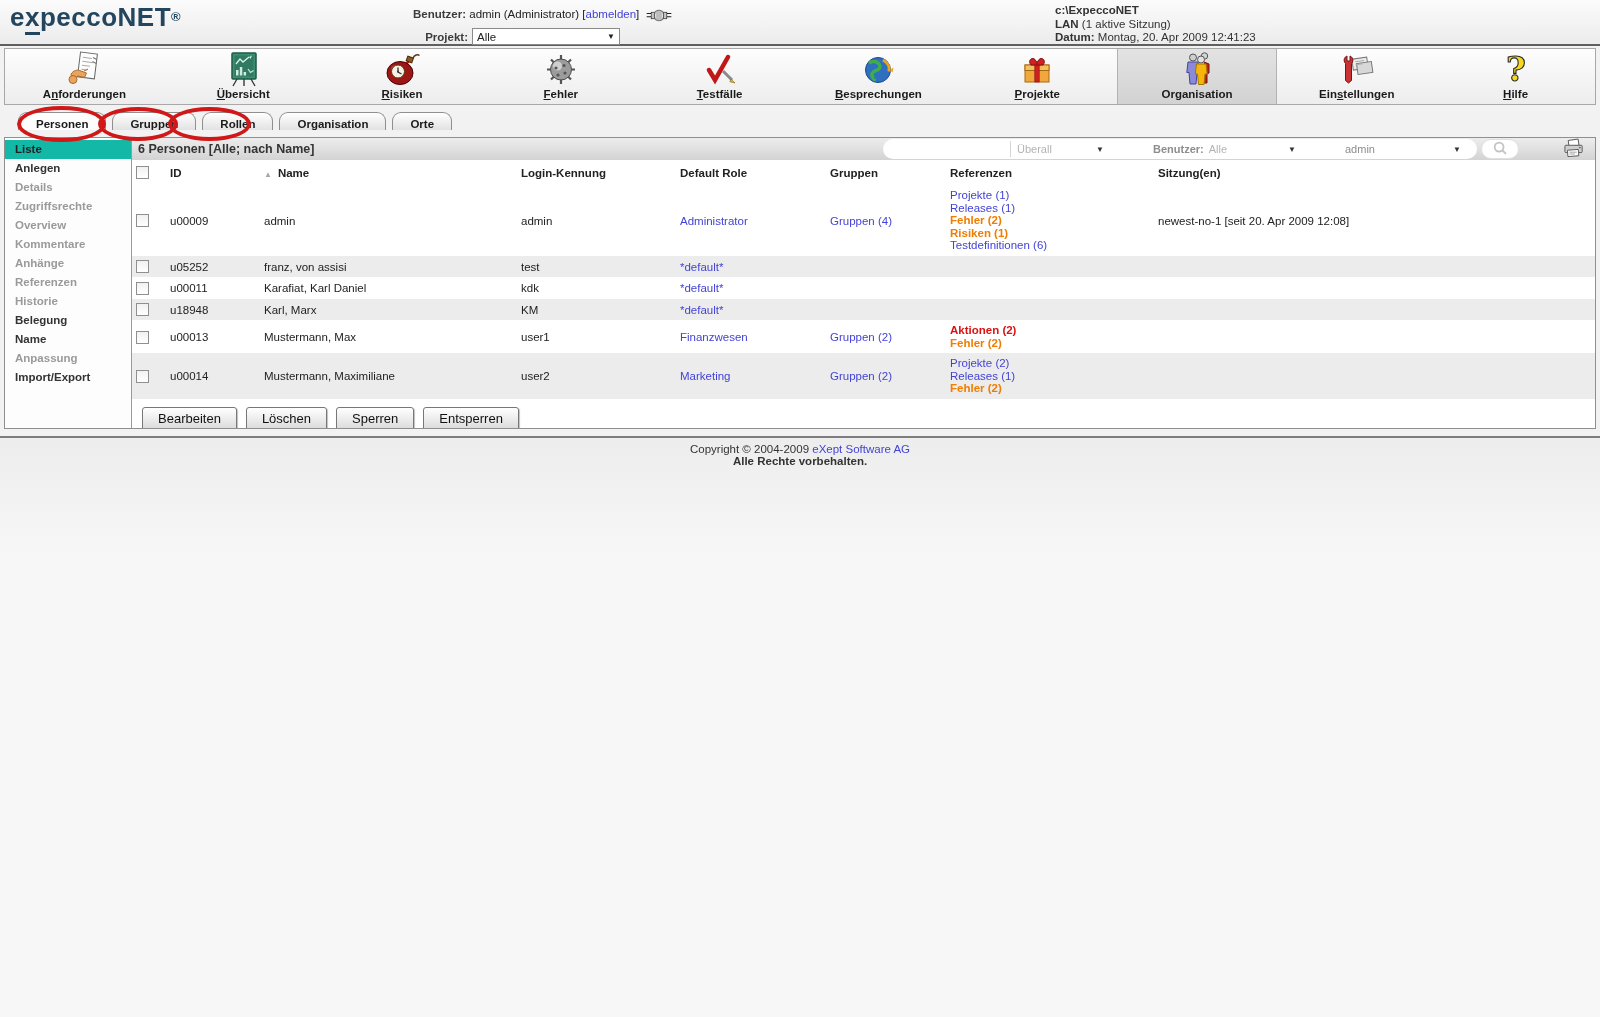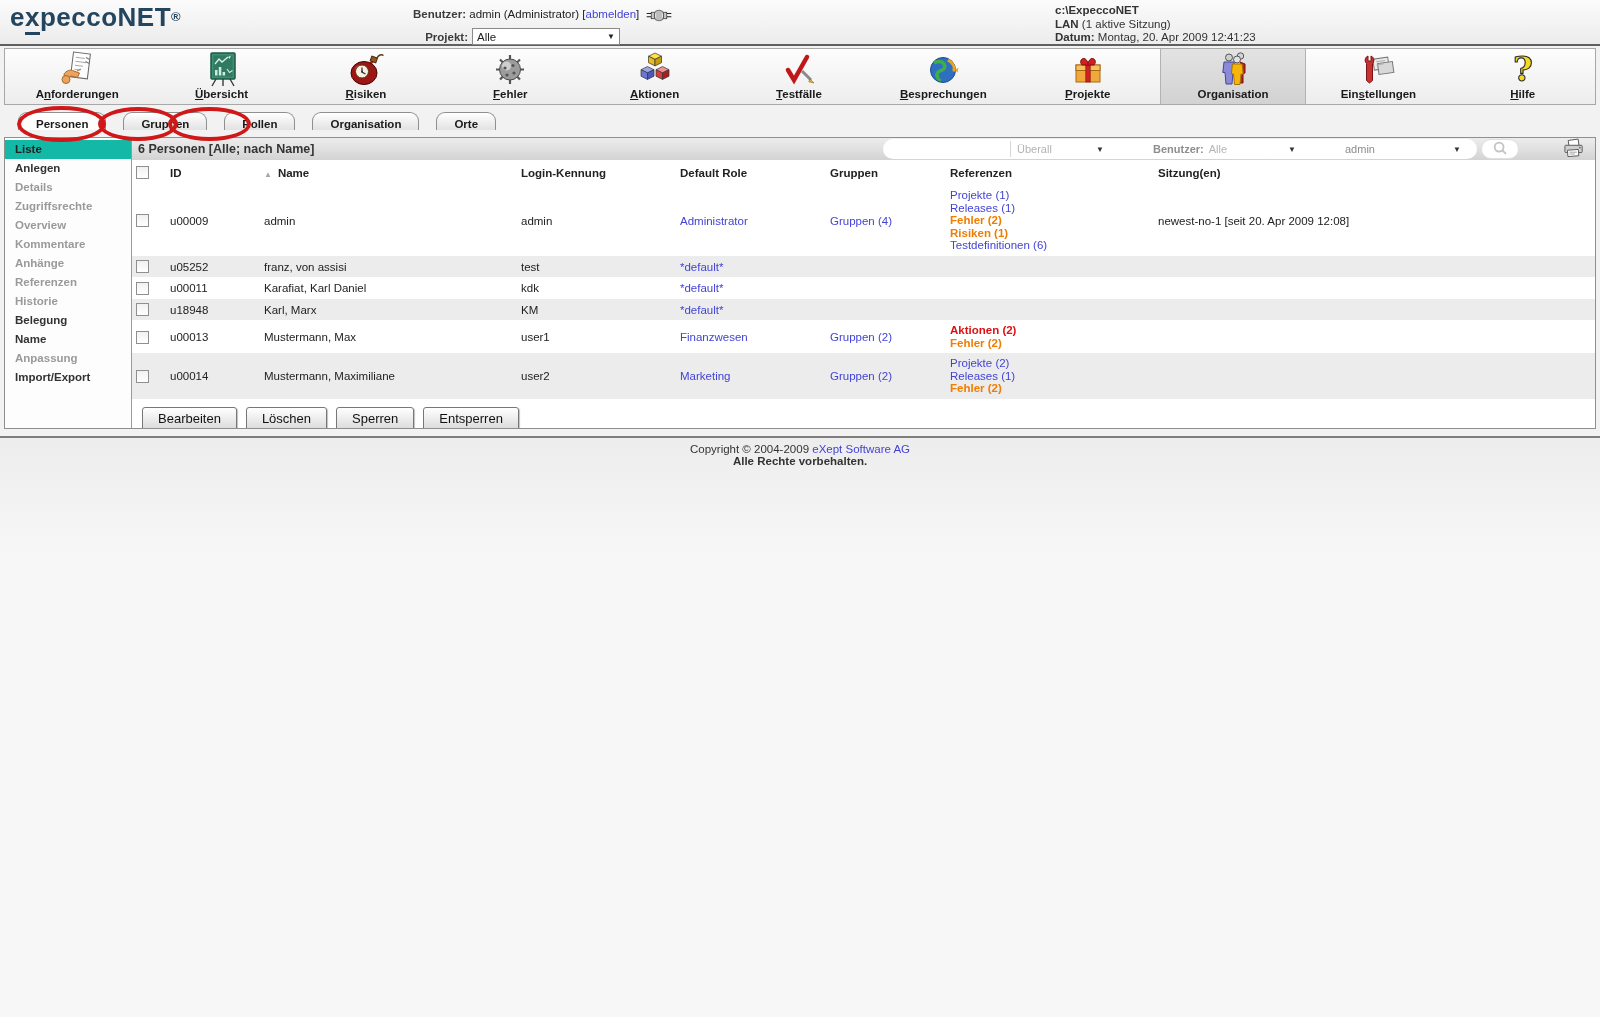--- a/index.html
+++ b/index.html
@@ -52,21 +52,21 @@
   .tb-item.selected {
     background: linear-gradient(#e3e3e3,#d2d2d2);
     border-left:1px solid #b2b2b2; border-right:1px solid #b2b2b2;
   }
   .tb-icon { height:37px; display:flex; align-items:center; }
   .tb-label { font-size:11.5px; font-weight:bold; color:#1a1a1a; white-space:nowrap; }
 
   
   .tabstrip { padding:6px 0 0 18px; height:32px; flex:none; position:relative; z-index:3; }
   .tab {
-    display:inline-block; margin-right:17px; padding:5px 17px 0 17px;
+    display:inline-block; margin-right:6px; padding:5px 17px 0 17px;
     border:1px solid #8f8f8f; border-bottom:none;
     border-radius:9px 9px 0 0;
     background: linear-gradient(#ffffff,#e2e2e2);
     font-weight:bold; font-size:11.5px; color:#1a1a1a; cursor:pointer;
     position:relative; top:1px;
   }
   .tab.active { background:#fdfdfd; z-index:5; }
 
   
   .annot { position:absolute; border:4px solid var(--annot); border-radius:50%; z-index:50; pointer-events:none; }
@@ -248,38 +248,20 @@
               </g>
               <circle cx="20" cy="18.5" r="10.5" fill="#9c9c9c" stroke="#4a4a4a"></circle>
               <circle cx="16.5" cy="15" r="4.5" fill="#cfcfcf"></circle>
               <circle cx="15" cy="17" r="1.6" fill="#555"></circle>
               <circle cx="23" cy="14.5" r="1.6" fill="#555"></circle>
               <circle cx="24" cy="22" r="1.6" fill="#555"></circle>
               <circle cx="17" cy="24" r="1.6" fill="#555"></circle>
             </svg>
           </span>
           <span class="tb-label"><u>F</u>ehler</span>
-        </div>
-        <div class="tb-item">
-          <span class="tb-icon">
-            <svg width="40" height="37" viewBox="0 0 40 37">
-              <g stroke="#333" stroke-width="0.7">
-                <path d="M20 2l6.5 3.2L20 8.4l-6.5-3.2z" fill="#ffe24a"></path>
-                <path d="M13.5 5.2v6.5l6.5 3.2V8.4z" fill="#e3bd1d"></path>
-                <path d="M26.5 5.2v6.5L20 14.9V8.4z" fill="#c49d0e"></path>
-                <path d="M12.5 15.5l6.5 3.2-6.5 3.2L6 18.7z" fill="#9aa4e8"></path>
-                <path d="M6 18.7v6.5l6.5 3.2v-6.5z" fill="#6a76d8"></path>
-                <path d="M19 18.7v6.5l-6.5 3.2v-6.5z" fill="#4c58c0"></path>
-                <path d="M27.5 15.5l6.5 3.2-6.5 3.2-6.5-3.2z" fill="#f09090"></path>
-                <path d="M21 18.7v6.5l6.5 3.2v-6.5z" fill="#d83c3c"></path>
-                <path d="M34 18.7v6.5l-6.5 3.2v-6.5z" fill="#a81f1f"></path>
-              </g>
-            </svg>
-          </span>
-          <span class="tb-label"><u>A</u>ktionen</span>
         </div>
         <div class="tb-item">
           <span class="tb-icon">
             <svg width="40" height="37" viewBox="0 0 40 37">
               <path d="M9 19l6 10L28 6" fill="none" stroke="#c01818" stroke-width="4.5" stroke-linecap="round"></path>
               <path d="M23 20l9 9" stroke="#8a8a8a" stroke-width="3"></path>
               <path d="M31 28l4 4-5.2-1.2z" fill="#e0b040" stroke="#8a6a10" stroke-width="0.6"></path>
             </svg>
           </span>
           <span class="tb-label"><u>T</u>estfälle</span>

